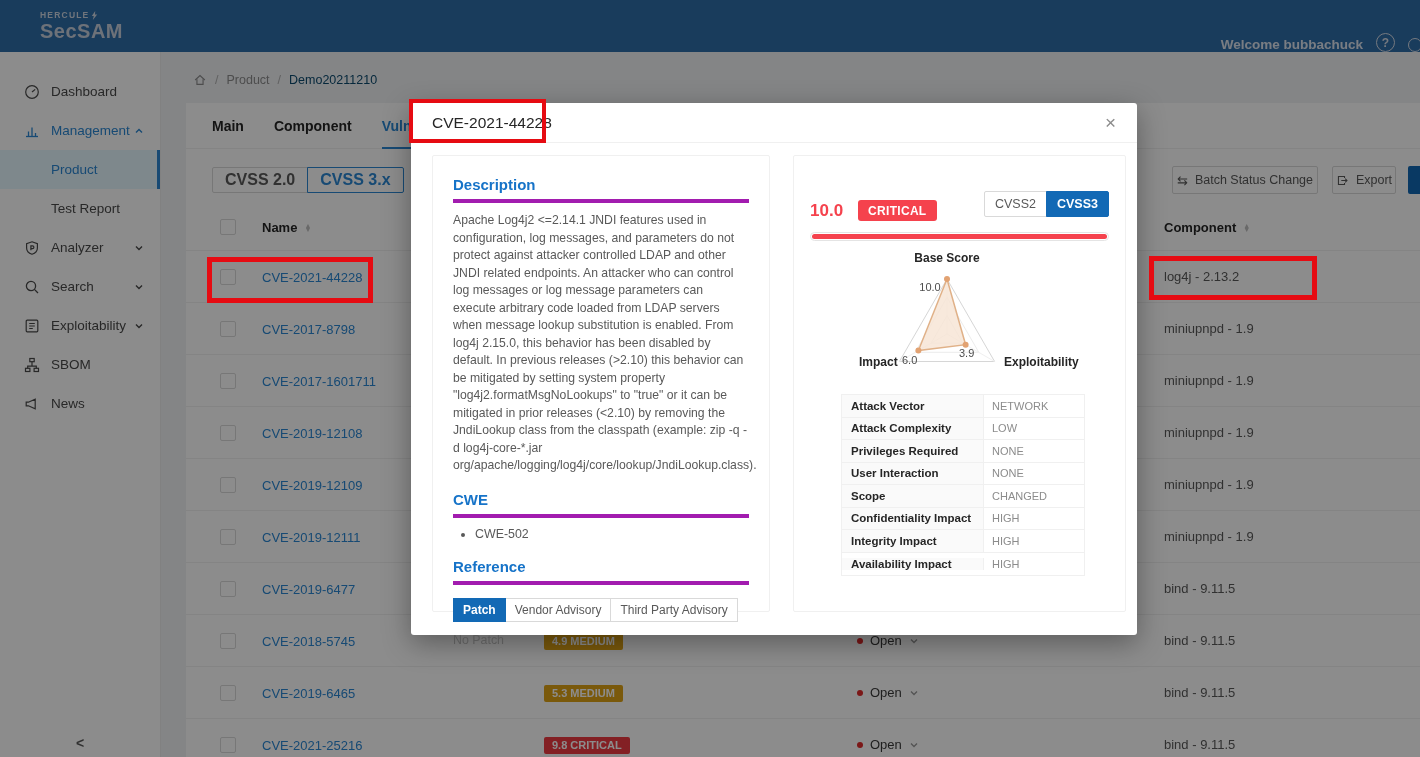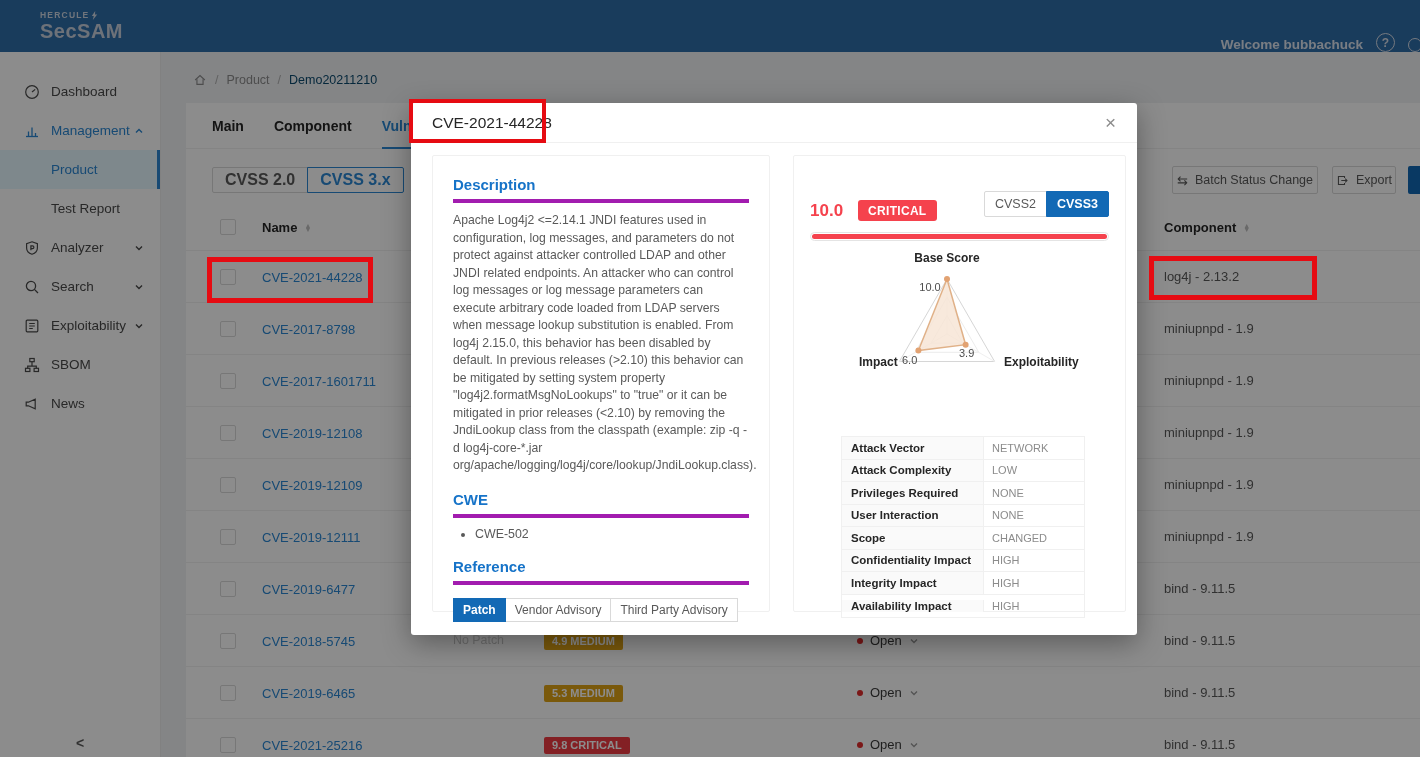--- a/index.html
+++ b/index.html
@@ -114,21 +114,21 @@
   .radar-wrap svg { position:absolute; inset:0; }
   .r-lbl { position:absolute; font-size:12px; font-weight:bold; color:#262626; white-space:nowrap; }
   .r-val { position:absolute; font-size:11px; color:#4d4d4d; white-space:nowrap; }
   .lbl-base { top:0; left:37px; width:200px; text-align:center; }
   .lbl-impact { top:104px; left:49px; }
   .lbl-exploit { top:104px; left:194px; }
   .pt-top { top:30px; left:106px; width:28px; text-align:center; }
   .pt-left { top:103px; left:92px; }
   .pt-right { top:96px; left:149px; }
 
-  .metrics { position:absolute; left:47px; top:238px; width:244px; border:1px solid #f0f0f0;margin-top:42px; }
+  .metrics { position:absolute; left:47px; top:238px; width:244px; border:1px solid #f0f0f0; }
   .m-row { display:flex; height:22.5px; border-bottom:1px solid #f0f0f0; }
   .m-row:last-child { border-bottom:none;align-items:center; }
   .m-label { width:142px; background:#fafafa; display:flex; align-items:center; padding-left:9px; font-size:11.5px; font-weight:bold; color:#262626; border-right:1px solid #f0f0f0; }
   .m-value { flex:1; display:flex; align-items:center; padding-left:8px; font-size:11px; color:#8c8c8c; }
 
   
   .ann { position:absolute; z-index:300; pointer-events:none; }
   .ann-title { left:409px; top:99px; width:137px; height:44px; border:4px solid #e60b12; }
   .ann-row { left:207px; top:257px; width:166px; height:46px; border:5px solid #e60b12; }
   .ann-comp { left:1149px; top:256px; width:168px; height:44px; border:5px solid #e60b12; }

